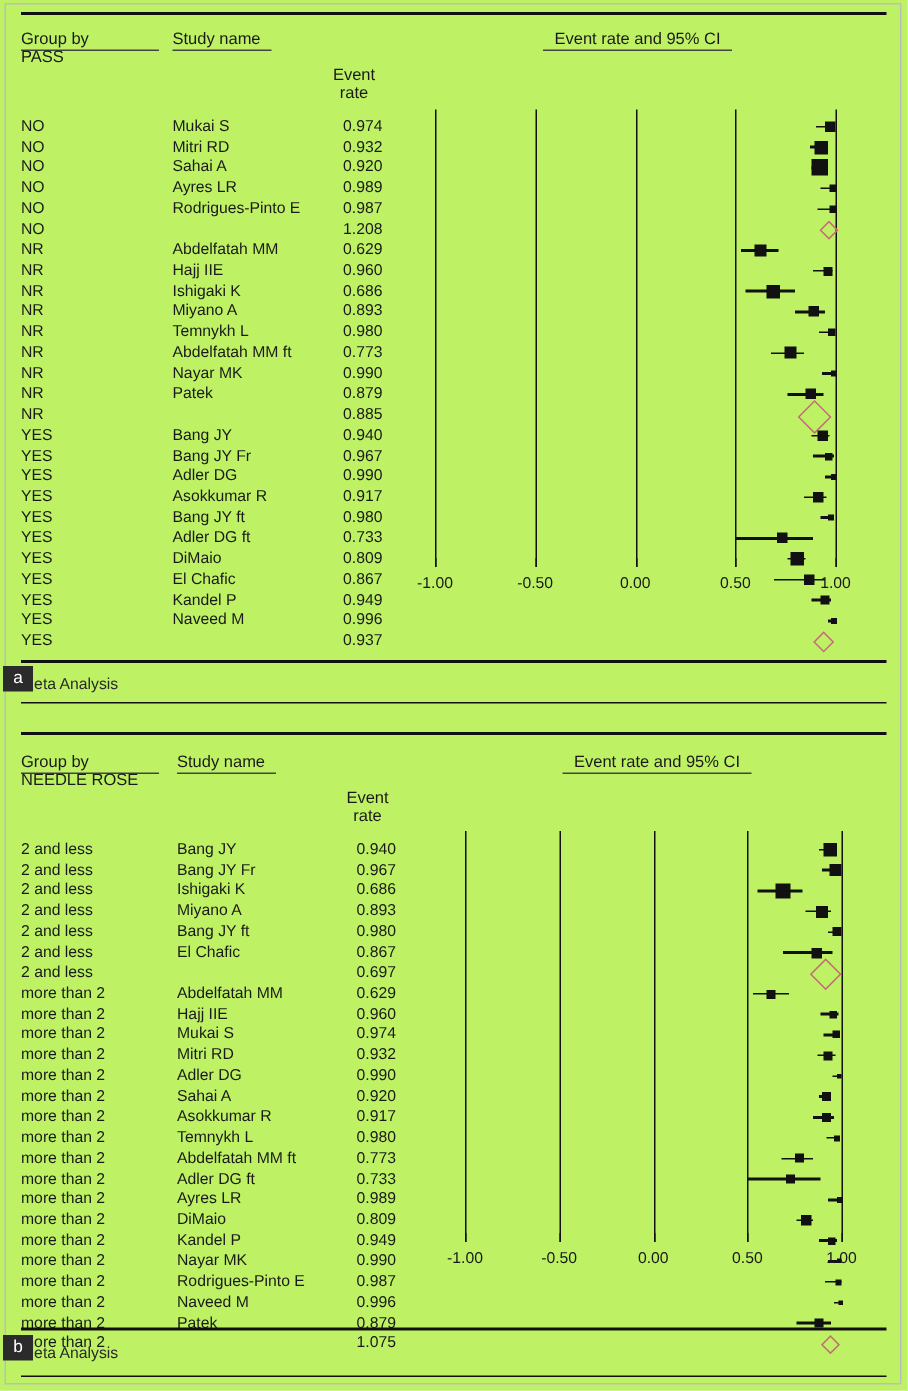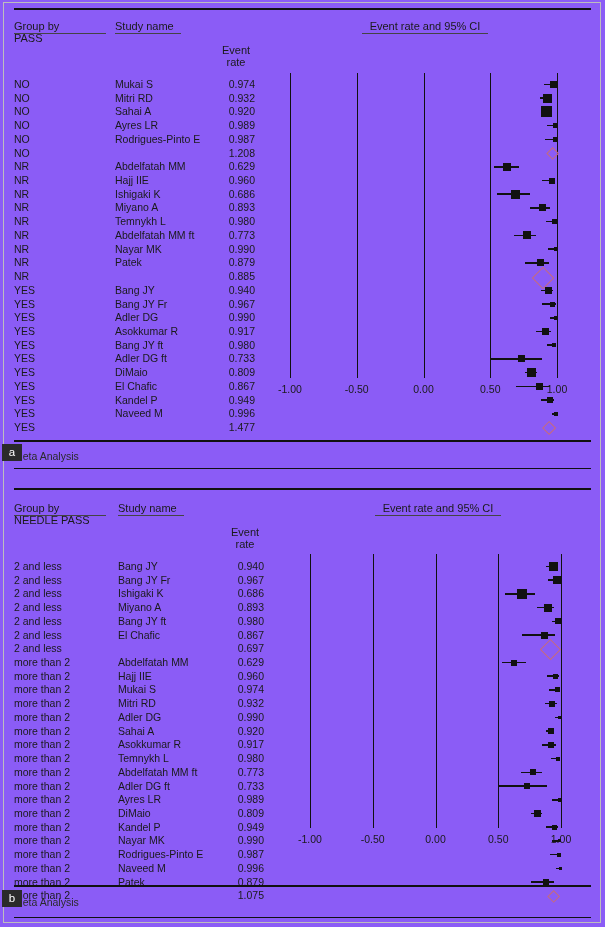--- a/index.html
+++ b/index.html
@@ -1,21 +1,21 @@
 <!DOCTYPE html>
 <html><head>
 <meta charset="utf-8">
 <style>
   html,body{margin:0;padding:0;}
   body{
     width:605px;height:927px;background:#ffffff;
     font-family:"Liberation Sans","DejaVu Sans",sans-serif;
     color:#1a1a1a;position:relative;overflow:hidden;
   }
-  .page{position:absolute;left:0;top:0;width:605px;height:927px;background:#8b5cf6;}
+  .page{position:absolute;left:0;top:0;width:605px;height:927px;background:#bef264;}
   .border-frame{position:absolute;left:3px;top:2px;width:598px;height:921px;border:1px solid #bdbdbd;box-sizing:border-box;}
 
   
   .panel{position:absolute;left:0;width:605px;}
   .rule{position:absolute;background:#111;}
   .rule.thick{height:2px;}
   .rule.thin{height:1px;}
 
   
   .hdr{position:absolute;font-size:11px;line-height:12px;white-space:nowrap;color:#1a1a1a;}
@@ -173,42 +173,42 @@
       <div class="rowtext" style="top: 394.56px; left: 115px;">Kandel P</div>
       <div class="rowtext col-rate" style="top: 394.56px; left: 213px;">0.949</div>
       <div class="ci" style="left: 540.98px; top: 399.26px; width: 13.2165px;"></div>
       <div class="marker" style="left: 547.191px; top: 397.06px; width: 6px; height: 6px;"></div>
       <div class="rowtext col-group" style="top: 408.28px; left: 14px;">YES</div>
       <div class="rowtext" style="top: 408.28px; left: 115px;">Naveed M</div>
       <div class="rowtext col-rate" style="top: 408.28px; left: 213px;">0.996</div>
       <div class="ci" style="left: 551.66px; top: 412.98px; width: 5.34px;"></div>
       <div class="marker" style="left: 554.466px; top: 411.78px; width: 4px; height: 4px;"></div>
       <div class="rowtext col-group" style="top: 422px; left: 14px;">YES</div>
-      <div class="rowtext col-rate" style="top: 422px; left: 213px;">1.477</div>
+      <div class="rowtext col-rate" style="top: 422px; left: 213px;">0.937</div>
       <div class="diamond" style="left: 544.478px; top: 423.388px; width: 8.2236px; height: 8.2236px;"></div>
       <div class="tick" style="left: 290px; top: 372px;"></div>
       <div class="ticklabel" style="left: 262px; top: 384px; width: 56px;">-1.00</div>
       <div class="tick" style="left: 356.75px; top: 372px;"></div>
       <div class="ticklabel" style="left: 328.75px; top: 384px; width: 56px;">-0.50</div>
       <div class="tick" style="left: 423.5px; top: 372px;"></div>
       <div class="ticklabel" style="left: 395.5px; top: 384px; width: 56px;">0.00</div>
       <div class="tick" style="left: 490.25px; top: 372px;"></div>
       <div class="ticklabel" style="left: 462.25px; top: 384px; width: 56px;">0.50</div>
       <div class="tick" style="left: 557px; top: 372px;"></div>
       <div class="ticklabel" style="left: 529px; top: 384px; width: 56px;">1.00</div>
       <div class="rule thick" style="left: 14px; top: 440px; width: 577px;"></div>
       <div class="meta" style="top: 450px;">Meta Analysis</div>
       <div class="rule thin" style="left: 14px; top: 468px; width: 577px;"></div>
       <div class="panel-tag" style="top: 444px;">a</div>
     </div>
 
   <div class="panel" id="panel-b" style="top:480px;height:447px;">
       <div class="rule thick" style="left: 14px; top: 8px; width: 577px;"></div>
       <div class="hdr hdr-ul" style="left: 14px; top: 22px; width: 92px;">Group by</div>
-      <div class="hdr" style="left: 14px; top: 34px;">NEEDLE PASS</div>
+      <div class="hdr" style="left: 14px; top: 34px;">NEEDLE ROSE</div>
       <div class="hdr hdr-ul" style="left: 118px; top: 22px; width: 66px;">Study name</div>
       <div class="hdr" style="left: 224px; top: 46px; width: 42px; text-align: center;">Event</div>
       <div class="hdr" style="left: 224px; top: 58px; width: 42px; text-align: center;">rate</div>
       <div class="hdr hdr-ul" style="left: 375px; top: 22px; width: 126px; text-align: center;">Event rate and 95% CI</div>
       <div class="gridline" style="left: 310px; top: 74px; height: 274px;"></div>
       <div class="gridline" style="left: 372.75px; top: 74px; height: 274px;"></div>
       <div class="gridline" style="left: 435.5px; top: 74px; height: 274px;"></div>
       <div class="gridline" style="left: 498.25px; top: 74px; height: 274px;"></div>
       <div class="gridline" style="left: 561px; top: 74px; height: 274px;"></div>
       <div class="rowtext col-group" style="top: 81px; left: 14px;">2 and less</div>

